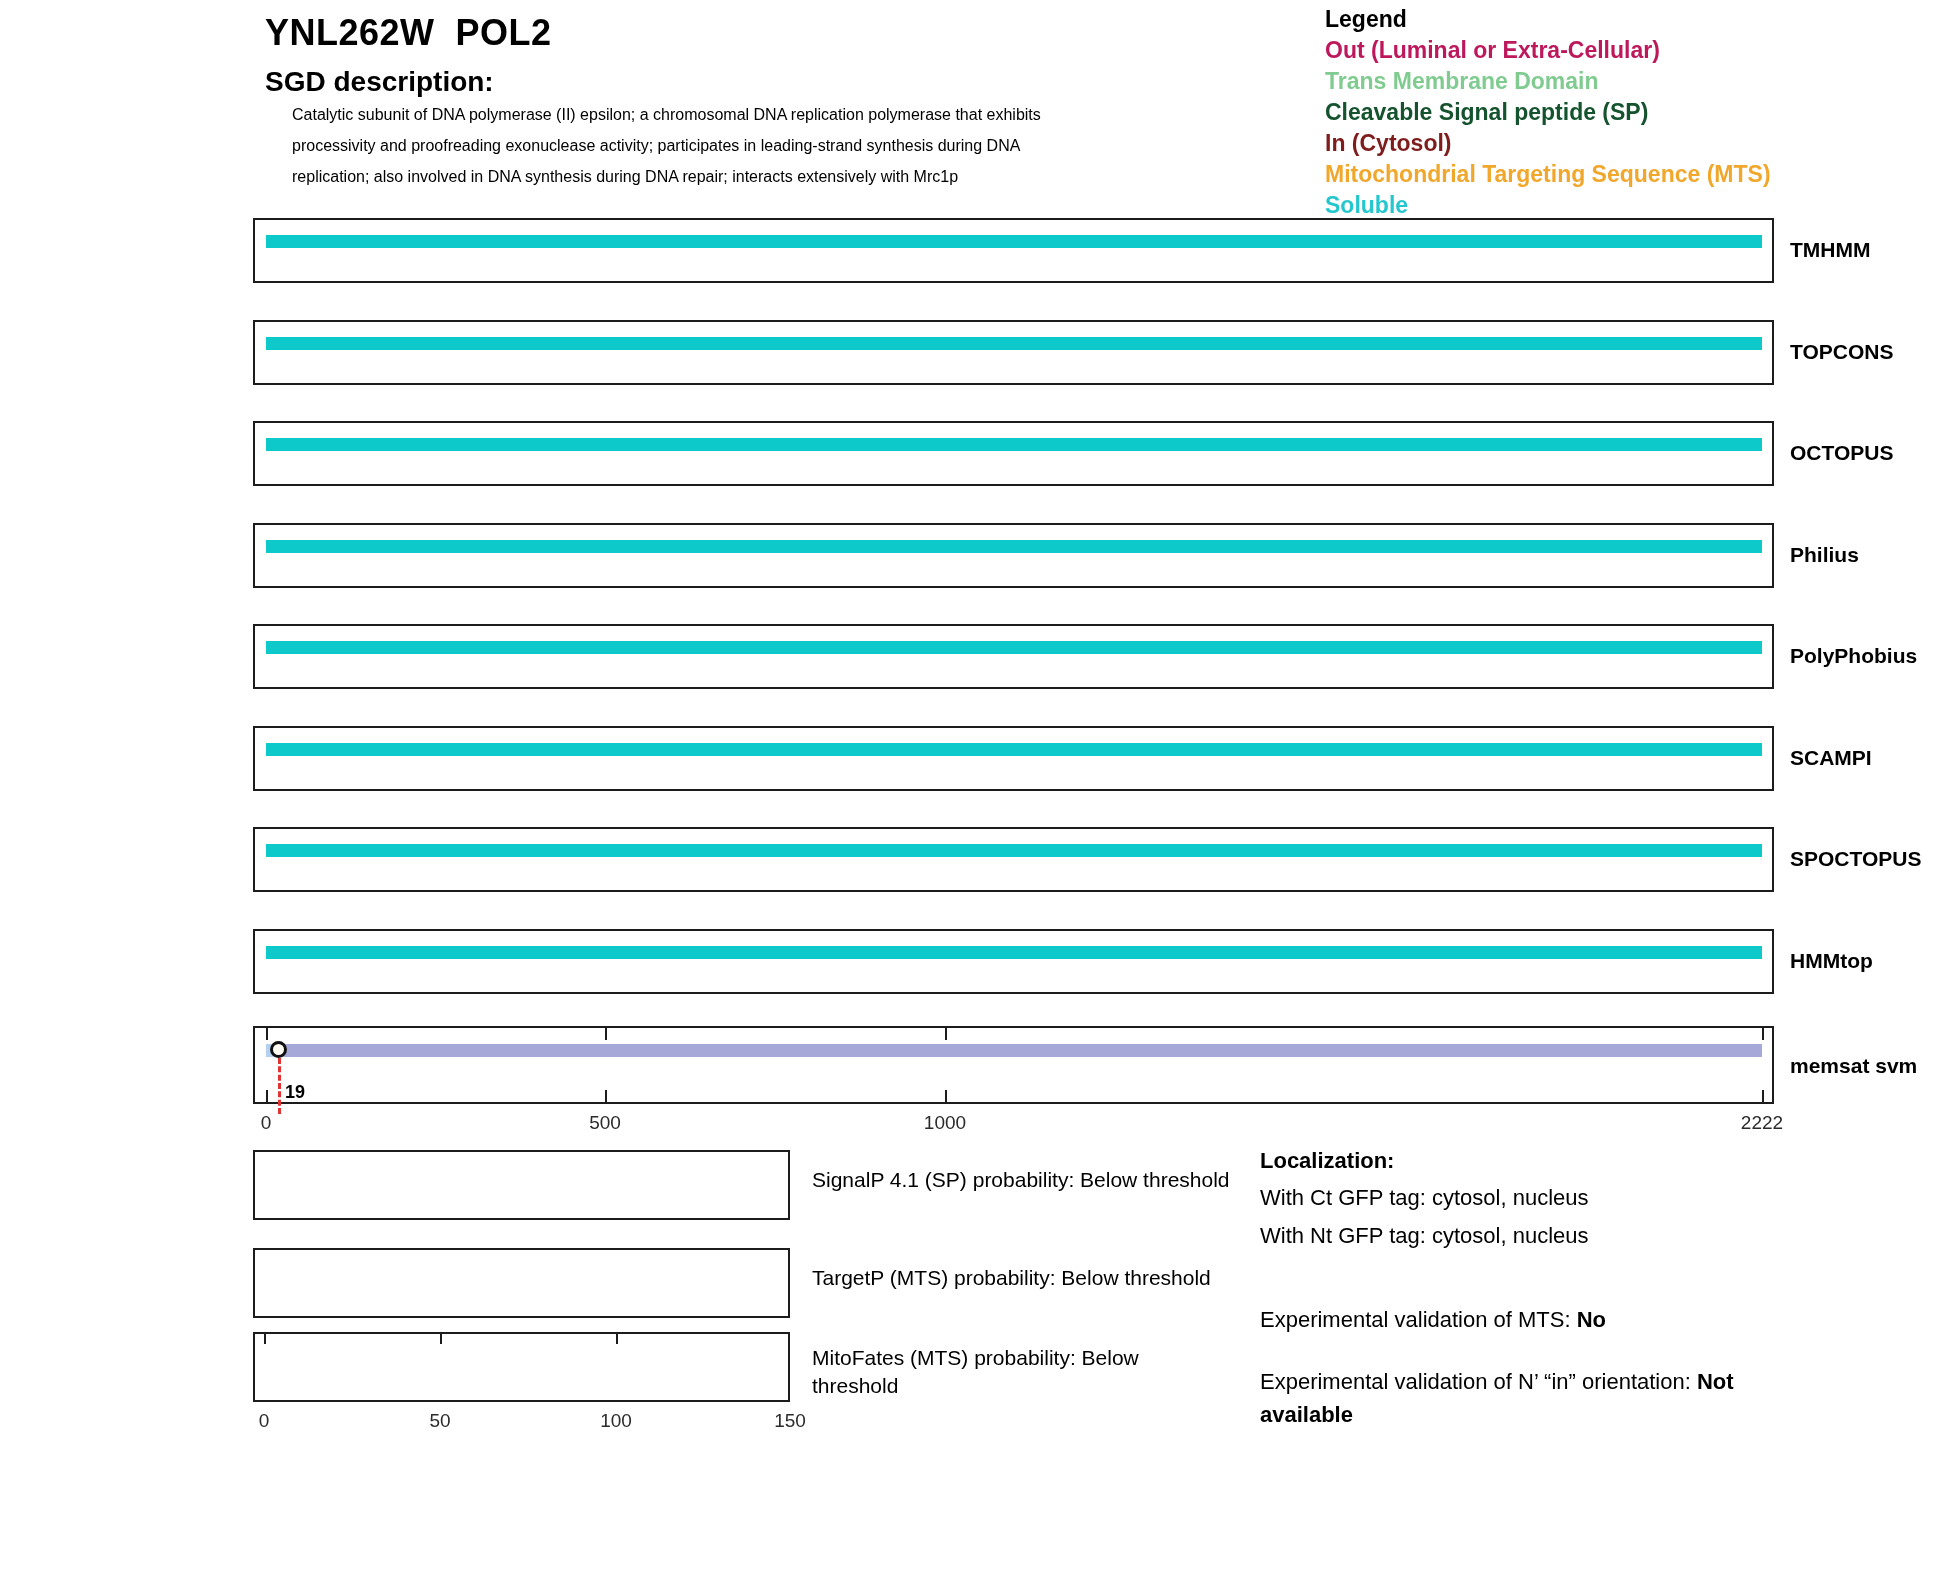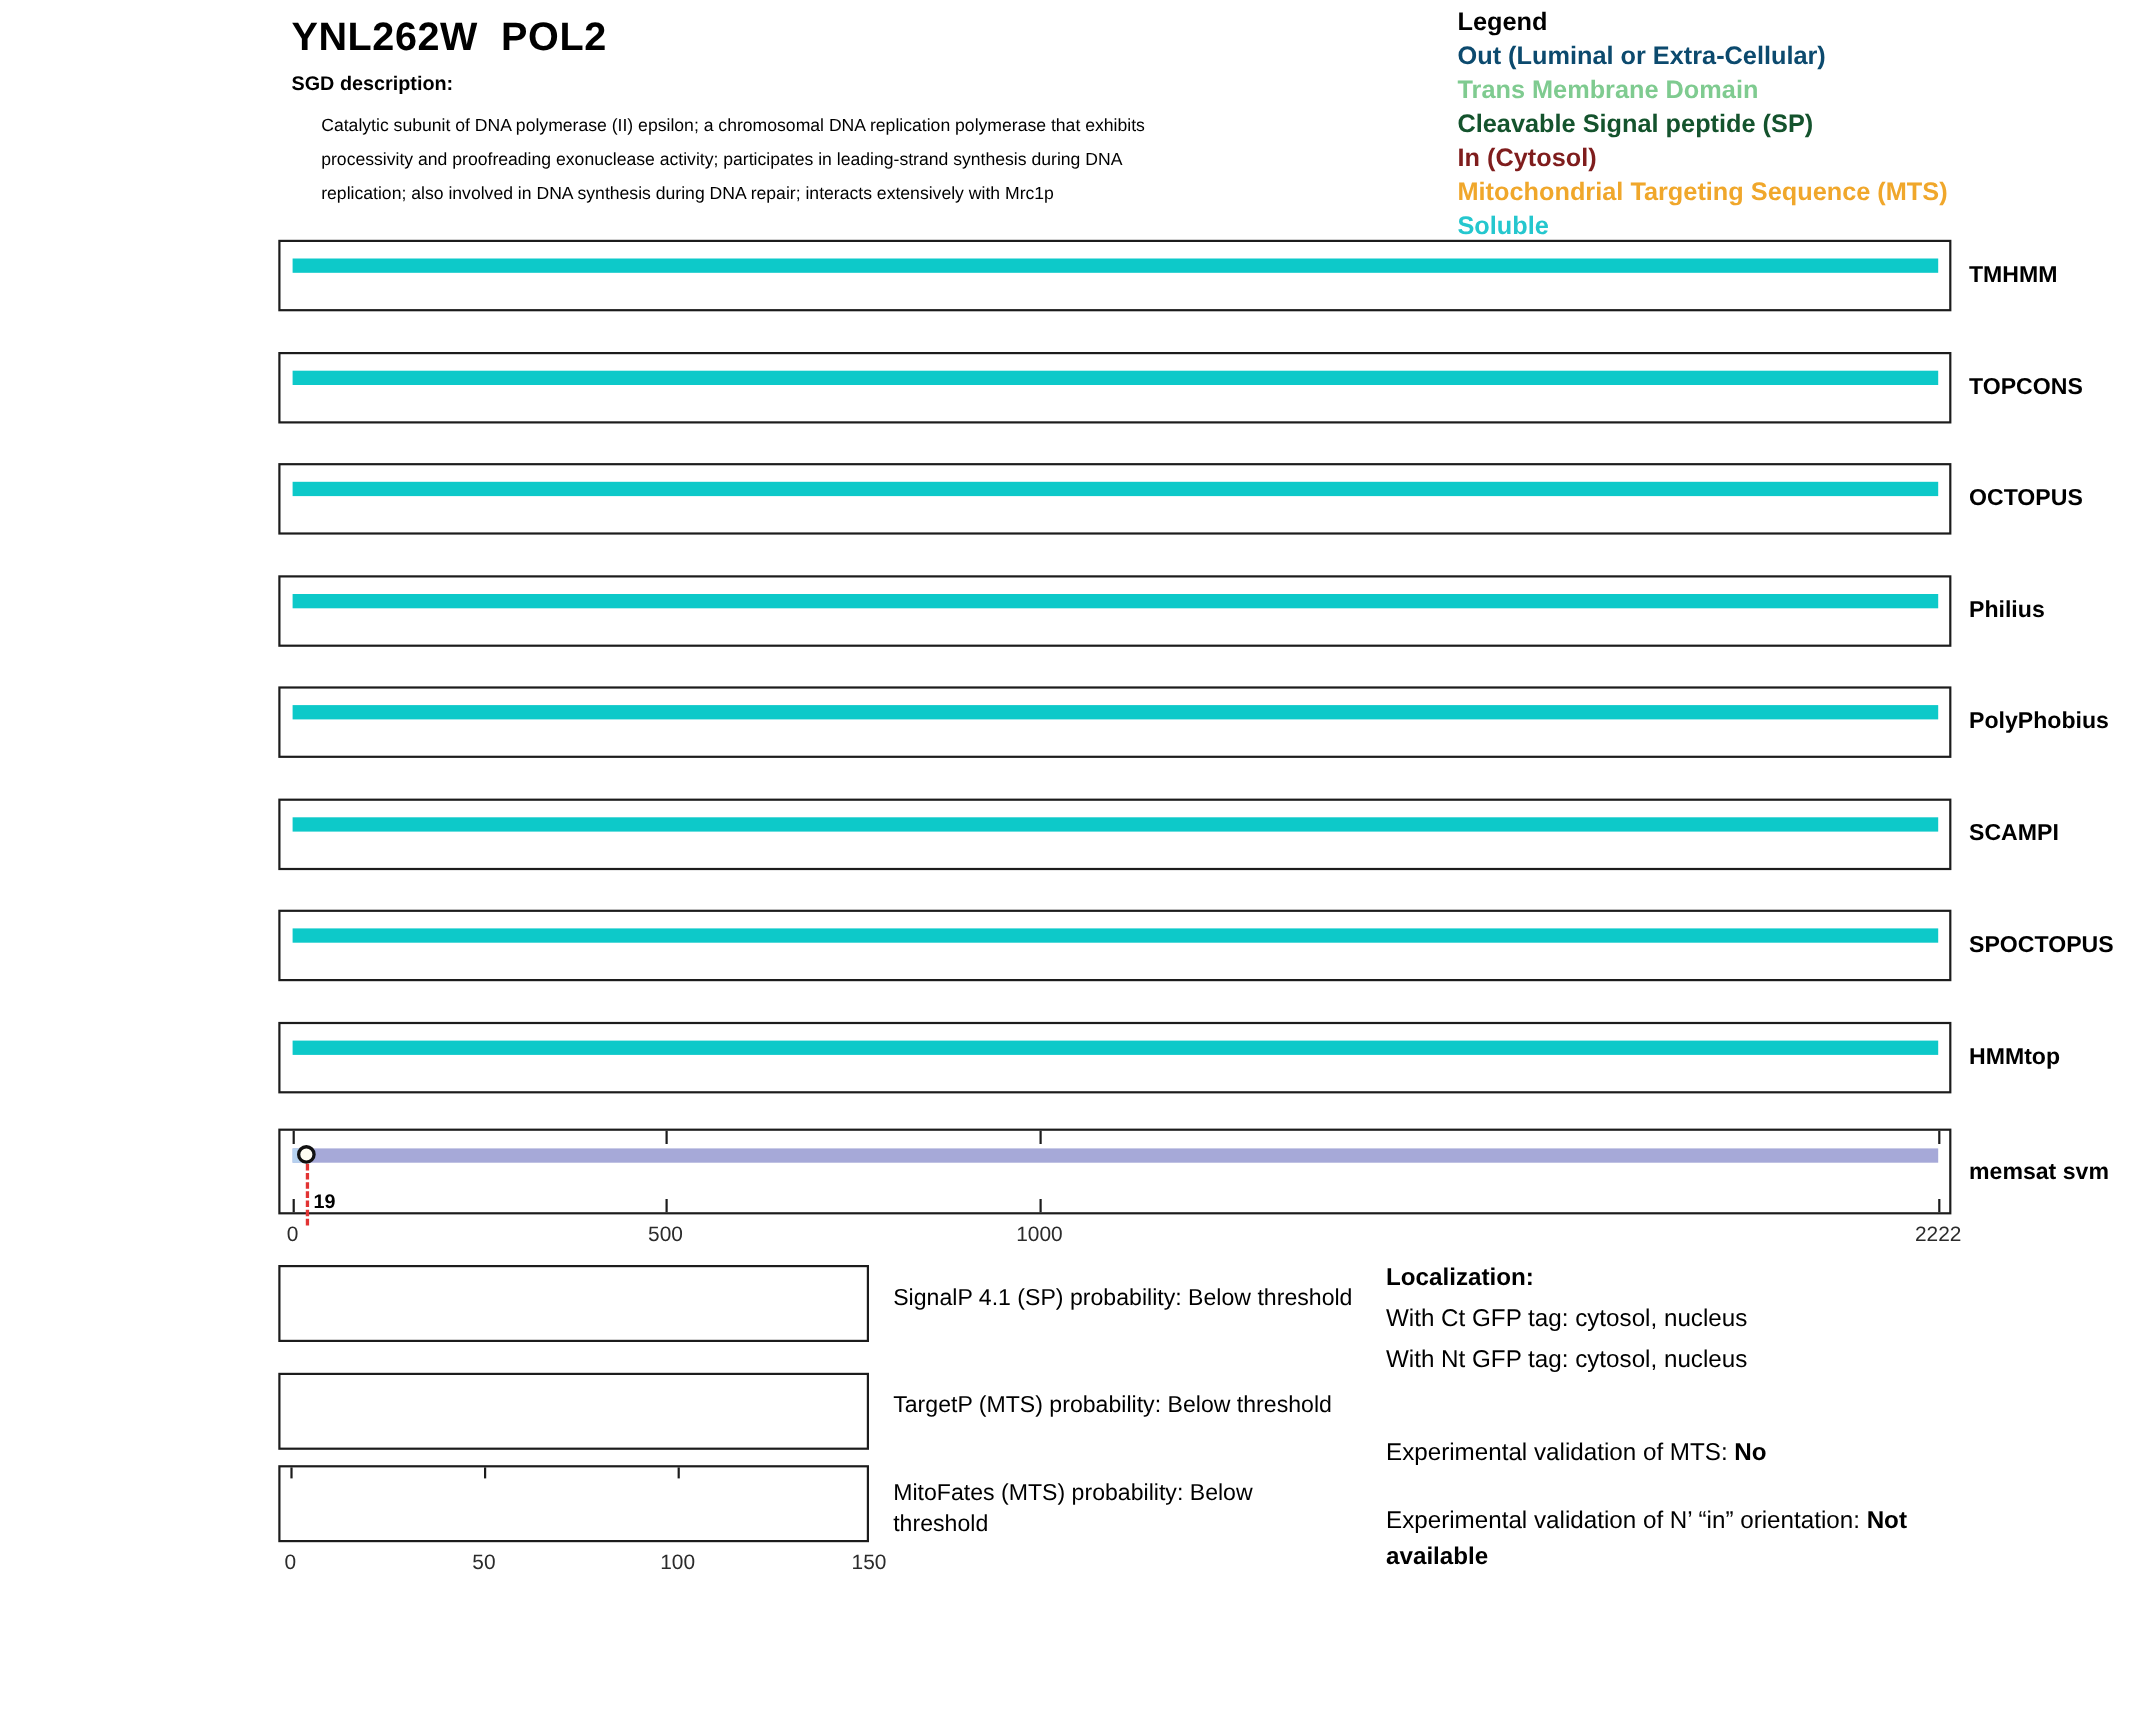--- a/index.html
+++ b/index.html
@@ -1,21 +1,21 @@
 <!DOCTYPE html>
 <html><head>
 <meta charset="utf-8">
 <style>
   html,body{margin:0;padding:0;background:#fff;}
   .page{position:relative;width:1950px;height:1573px;background:#ffffff;overflow:hidden;
         font-family:Liberation Sans, sans-serif;color:#000;}
 
   
   .title{position:absolute;left:265px;top:12px;font-size:36px;font-weight:bold;white-space:pre;letter-spacing:.5px;}
-  .sgd-label{position:absolute;left:265px;top:66px;font-size:18px;font-weight:bold;}
+  .sgd-label{position:absolute;left:265px;top:66px;font-size:28px;font-weight:bold;}
   .desc{position:absolute;left:265px;top:99px;font-size:16px;line-height:31px;margin-left:27px;}
 
   
   .legend{position:absolute;left:1325px;top:4px;font-size:23px;font-weight:bold;line-height:31px;}
   .legend-title{color:#000;}
 
   
   .track{position:absolute;left:253px;width:1697px;height:65px;}
   .track-box{position:absolute;left:0;top:0;width:1521px;height:65px;border:2px solid #1c1c1c;box-sizing:border-box;background:#fff;}
   .track-bar{position:absolute;left:11px;top:15px;width:1496px;height:13px;}
@@ -58,21 +58,21 @@
   <div class="title">YNL262W  POL2</div>
   <div class="sgd-label">SGD description:</div>
   <div class="desc">
     <div>Catalytic subunit of DNA polymerase (II) epsilon; a chromosomal DNA replication polymerase that exhibits</div>
     <div>processivity and proofreading exonuclease activity; participates in leading-strand synthesis during DNA</div>
     <div>replication; also involved in DNA synthesis during DNA repair; interacts extensively with Mrc1p</div>
   </div>
 
   <div class="legend">
     <div class="legend-title">Legend</div>
-    <div style="color: #0c4a6e;">Out (Luminal or Extra-Cellular)</div>
+    <div style="color: #be185d;">Out (Luminal or Extra-Cellular)</div>
     <div style="color: rgb(127, 203, 144);">Trans Membrane Domain</div>
     <div style="color: #14532d;">Cleavable Signal peptide (SP)</div>
     <div style="color: #7f1d1d;">In (Cytosol)</div>
     <div style="color: rgb(240, 167, 43);">Mitochondrial Targeting Sequence (MTS)</div>
     <div style="color: rgb(37, 199, 206);">Soluble</div>
   </div>
 
   <div class="track" style="top:218px">
     <div class="track-box">
         <div class="track-bar" style="background-color: rgb(13, 201, 201);"></div>

